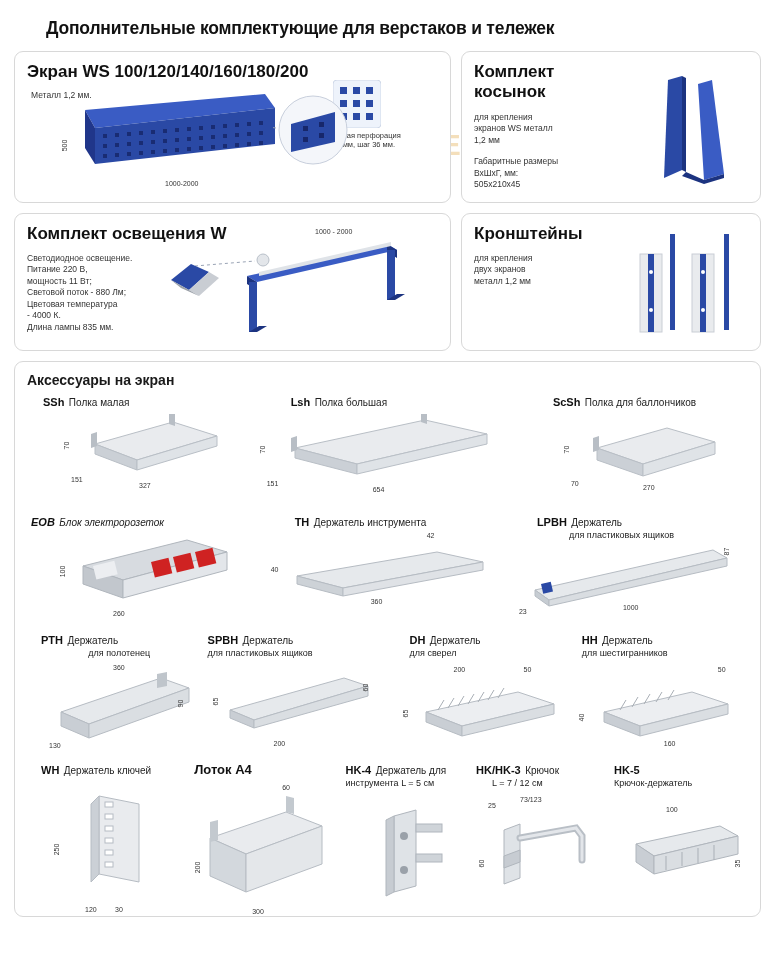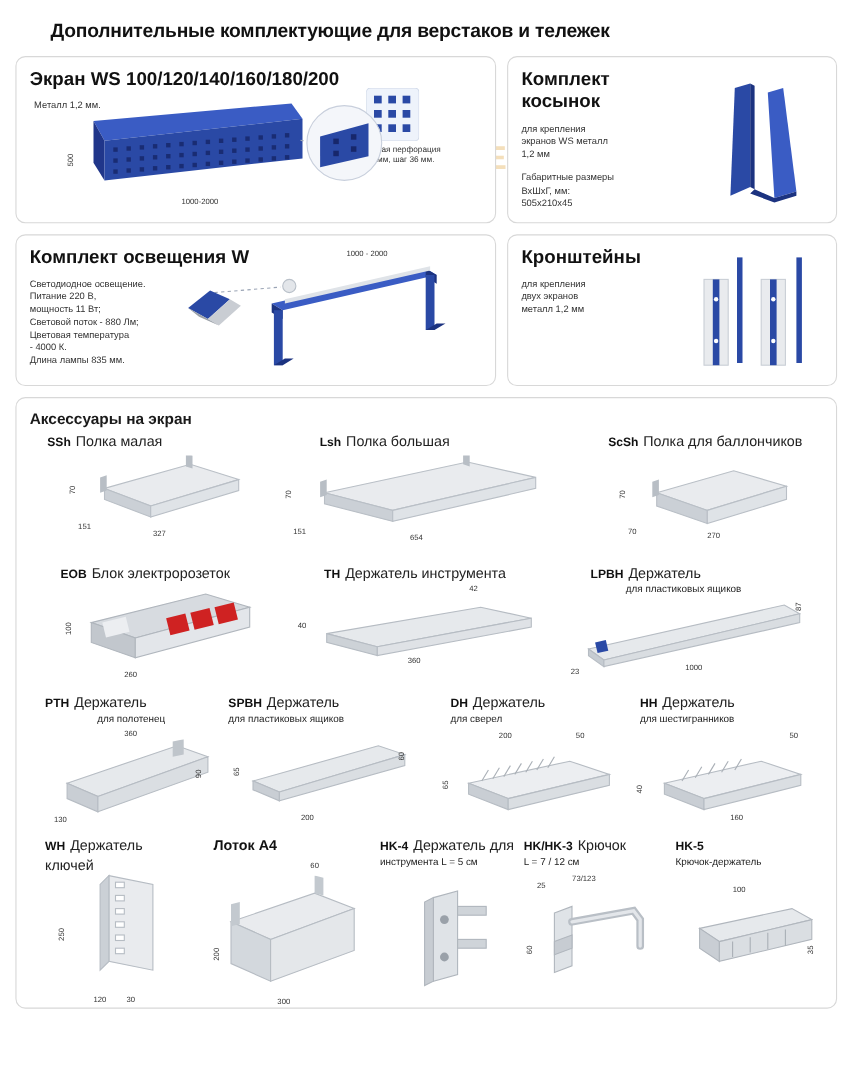--- a/index.html
+++ b/index.html
@@ -35,21 +35,21 @@
   .c-kron{flex:1;height:138px;padding:10px 12px;}
 
   .c-acc{width:100%;padding:10px 12px 8px 12px;box-sizing:border-box;}
 
   .acc-title{font-weight:bold;font-size:14px;margin-bottom:4px;}
 
   .grid4{display:flex;}
   .gi{position:relative;box-sizing:border-box;}
 
   .code{font-weight:bold;font-size:11px;color:#111;}
-  .desc{font-size:13px;color:#222;}
+  .desc{font-size:10px;color:#222;}
   .desc2{font-size:9px;color:#222;line-height:1.2;}
 
   .dim{font-size:7px;color:#333;}
   .dimv{font-size:7px;color:#333;transform:rotate(-90deg);transform-origin:center;display:inline-block;}
 
   
   .wm{
     position:absolute;color:#e8b96a;opacity:.45;font-weight:bold;
     font-size:30px;letter-spacing:1px;pointer-events:none;white-space:nowrap;
   }
@@ -302,21 +302,21 @@
         </div>
         <div class="ill" style="left:52px;top:46px;"><span class="dimv">70</span></div>
         <div class="ill dim" style="left:60px;top:88px;">70</div>
         <div class="ill dim" style="left:132px;top:92px;">270</div>
       </div>
     </div>
 
     <div class="grid4" style="height:118px;">
 
       <div class="gi" style="width:232px;">
-        <div style="margin-left:28px;"><span class="code">EOB</span>
+        <div style="margin-left:4px;font-style:italic;"><span class="code">EOB</span>
           <span class="desc">Блок электророзеток</span></div>
         <div class="ill" style="left:42px;top:20px;">
           <svg width="168" height="76">
             <polygon points="14,34 118,8 158,20 54,48" fill="#d7dbe0" stroke="#b0b6bd"></polygon>
             <polygon points="14,34 54,48 54,66 14,52" fill="#c2c7cd" stroke="#b0b6bd"></polygon>
             <polygon points="54,48 158,20 158,38 54,66" fill="#e3e6ea" stroke="#b0b6bd"></polygon>
             <rect x="82" y="30" width="18" height="16" fill="#cf2222" transform="rotate(-14 82 30)"></rect>
             <rect x="104" y="25" width="18" height="16" fill="#cf2222" transform="rotate(-14 104 25)"></rect>
             <rect x="126" y="20" width="18" height="16" fill="#cf2222" transform="rotate(-14 126 20)"></rect>
             <rect x="24" y="34" width="22" height="14" fill="#eceef1" transform="rotate(-14 24 34)"></rect>
@@ -495,21 +495,21 @@
             <rect x="52" y="48" width="26" height="8" fill="#cfd4d9" stroke="#b0b6bd"></rect>
             <circle cx="40" cy="30" r="4" fill="#9aa1a9"></circle>
             <circle cx="40" cy="64" r="4" fill="#9aa1a9"></circle>
           </svg>
         </div>
       </div>
 
       <div class="gi" style="width:150px;">
         <div style="margin-left:4px;"><span class="code">HK/HK-3</span>
           <span class="desc">Крючок</span></div>
-        <div class="desc2" style="margin-left:4px;">L = 7 / 12 см</div>
+        <div class="desc2" style="margin-left:20px;">L = 7 / 12 см</div>
         <div class="ill" style="left:18px;top:56px;">
           <svg width="120" height="80">
             <polygon points="14,14 30,8 30,62 14,68" fill="#dfe3e7" stroke="#b0b6bd"></polygon>
             <path d="M30,22 L86,12 L92,20 L92,44" fill="none" stroke="#b9bfc6" stroke-width="7" stroke-linecap="round"></path>
             <path d="M30,22 L86,12 L92,20 L92,44" fill="none" stroke="#e3e6ea" stroke-width="3" stroke-linecap="round"></path>
             <polygon points="14,40 30,34 30,46 14,52" fill="#c7ccd2" stroke="#b0b6bd"></polygon>
           </svg>
         </div>
         <div class="ill dim" style="left:16px;top:42px;">25</div>
         <div class="ill dim" style="left:48px;top:36px;">73/123</div>

